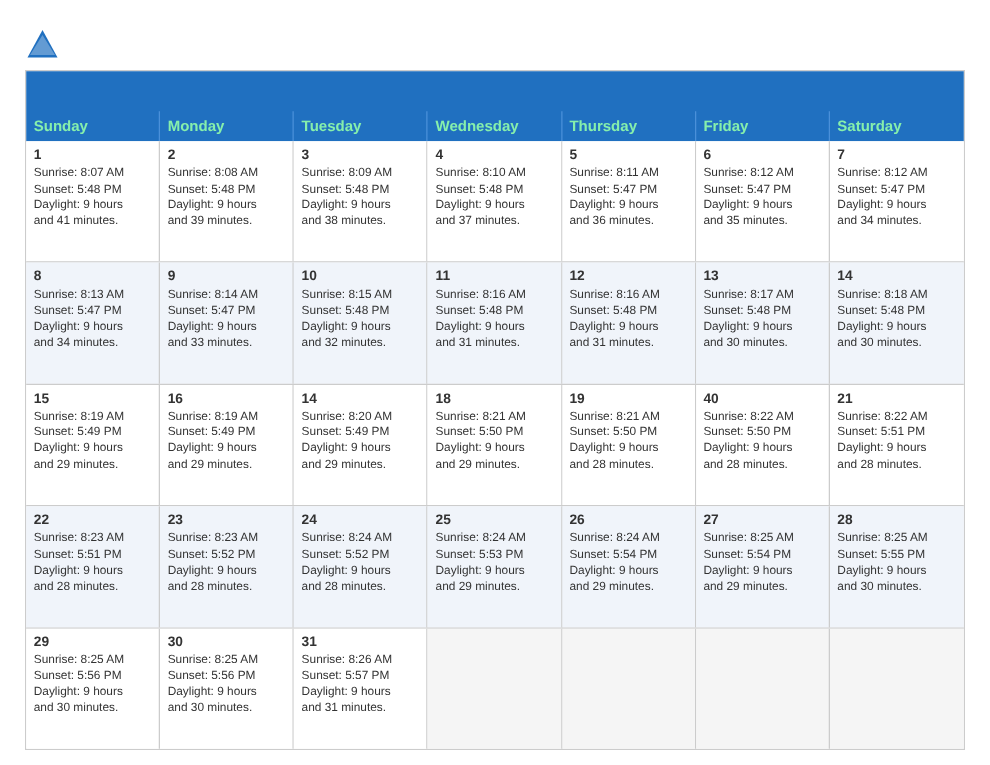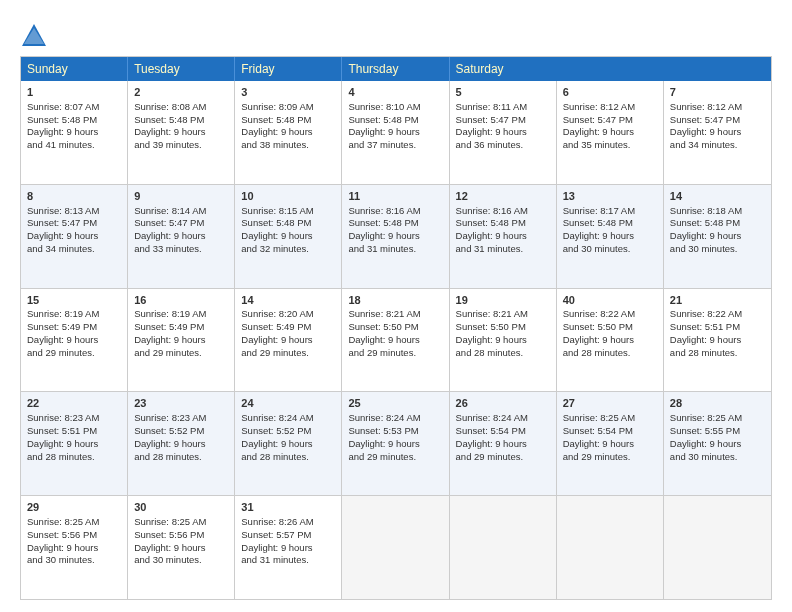--- a/index.html
+++ b/index.html
@@ -66,26 +66,27 @@
       display: flex;
       flex-direction: column;
       border: 1px solid #ccc;
     }
     .cal-header {
       display: grid;
       grid-template-columns: repeat(7, 1fr);
       background: #2070c0;
     }
     .cal-header-cell {
-      color: #fef9c3;
-      font-weight: normal;
+      color: #86efac;
+      font-weight: bold;
       font-size: 12px;
       padding: 5px 6px;
       border-right: 1px solid #4a90d9;
       text-align: left;
+      margin-top: 32px;
     }
     .cal-header-cell:last-child { border-right: none; }
     .cal-body {
       flex: 1;
       display: flex;
       flex-direction: column;
     }
     .cal-row {
       display: grid;
       grid-template-columns: repeat(7, 1fr);
@@ -134,23 +135,25 @@
     </div>
     <div class="title-block">
       <div class="main-title"></div>
       <div class="subtitle"></div>
     </div>
   </div>
 
   <div class="calendar">
     <div class="cal-header" id="cal-header">
         <div class="cal-header-cell">Sunday</div>
+        <div class="cal-header-cell">Monday</div>
         <div class="cal-header-cell">Tuesday</div>
+        <div class="cal-header-cell">Wednesday</div>
+        <div class="cal-header-cell">Thursday</div>
         <div class="cal-header-cell">Friday</div>
-        <div class="cal-header-cell">Thursday</div>
         <div class="cal-header-cell">Saturday</div>
       </div>
     <div class="cal-body" id="cal-body">
         <div class="cal-row">
           <div class="cal-cell"><span class="day-num">1</span><span style="white-space: pre-line;">Sunrise: 8:07 AM
 Sunset: 5:48 PM
 Daylight: 9 hours
 and 41 minutes.</span></div>
           <div class="cal-cell"><span class="day-num">2</span><span style="white-space: pre-line; text-align: center;">Sunrise: 8:08 AM
 Sunset: 5:48 PM

